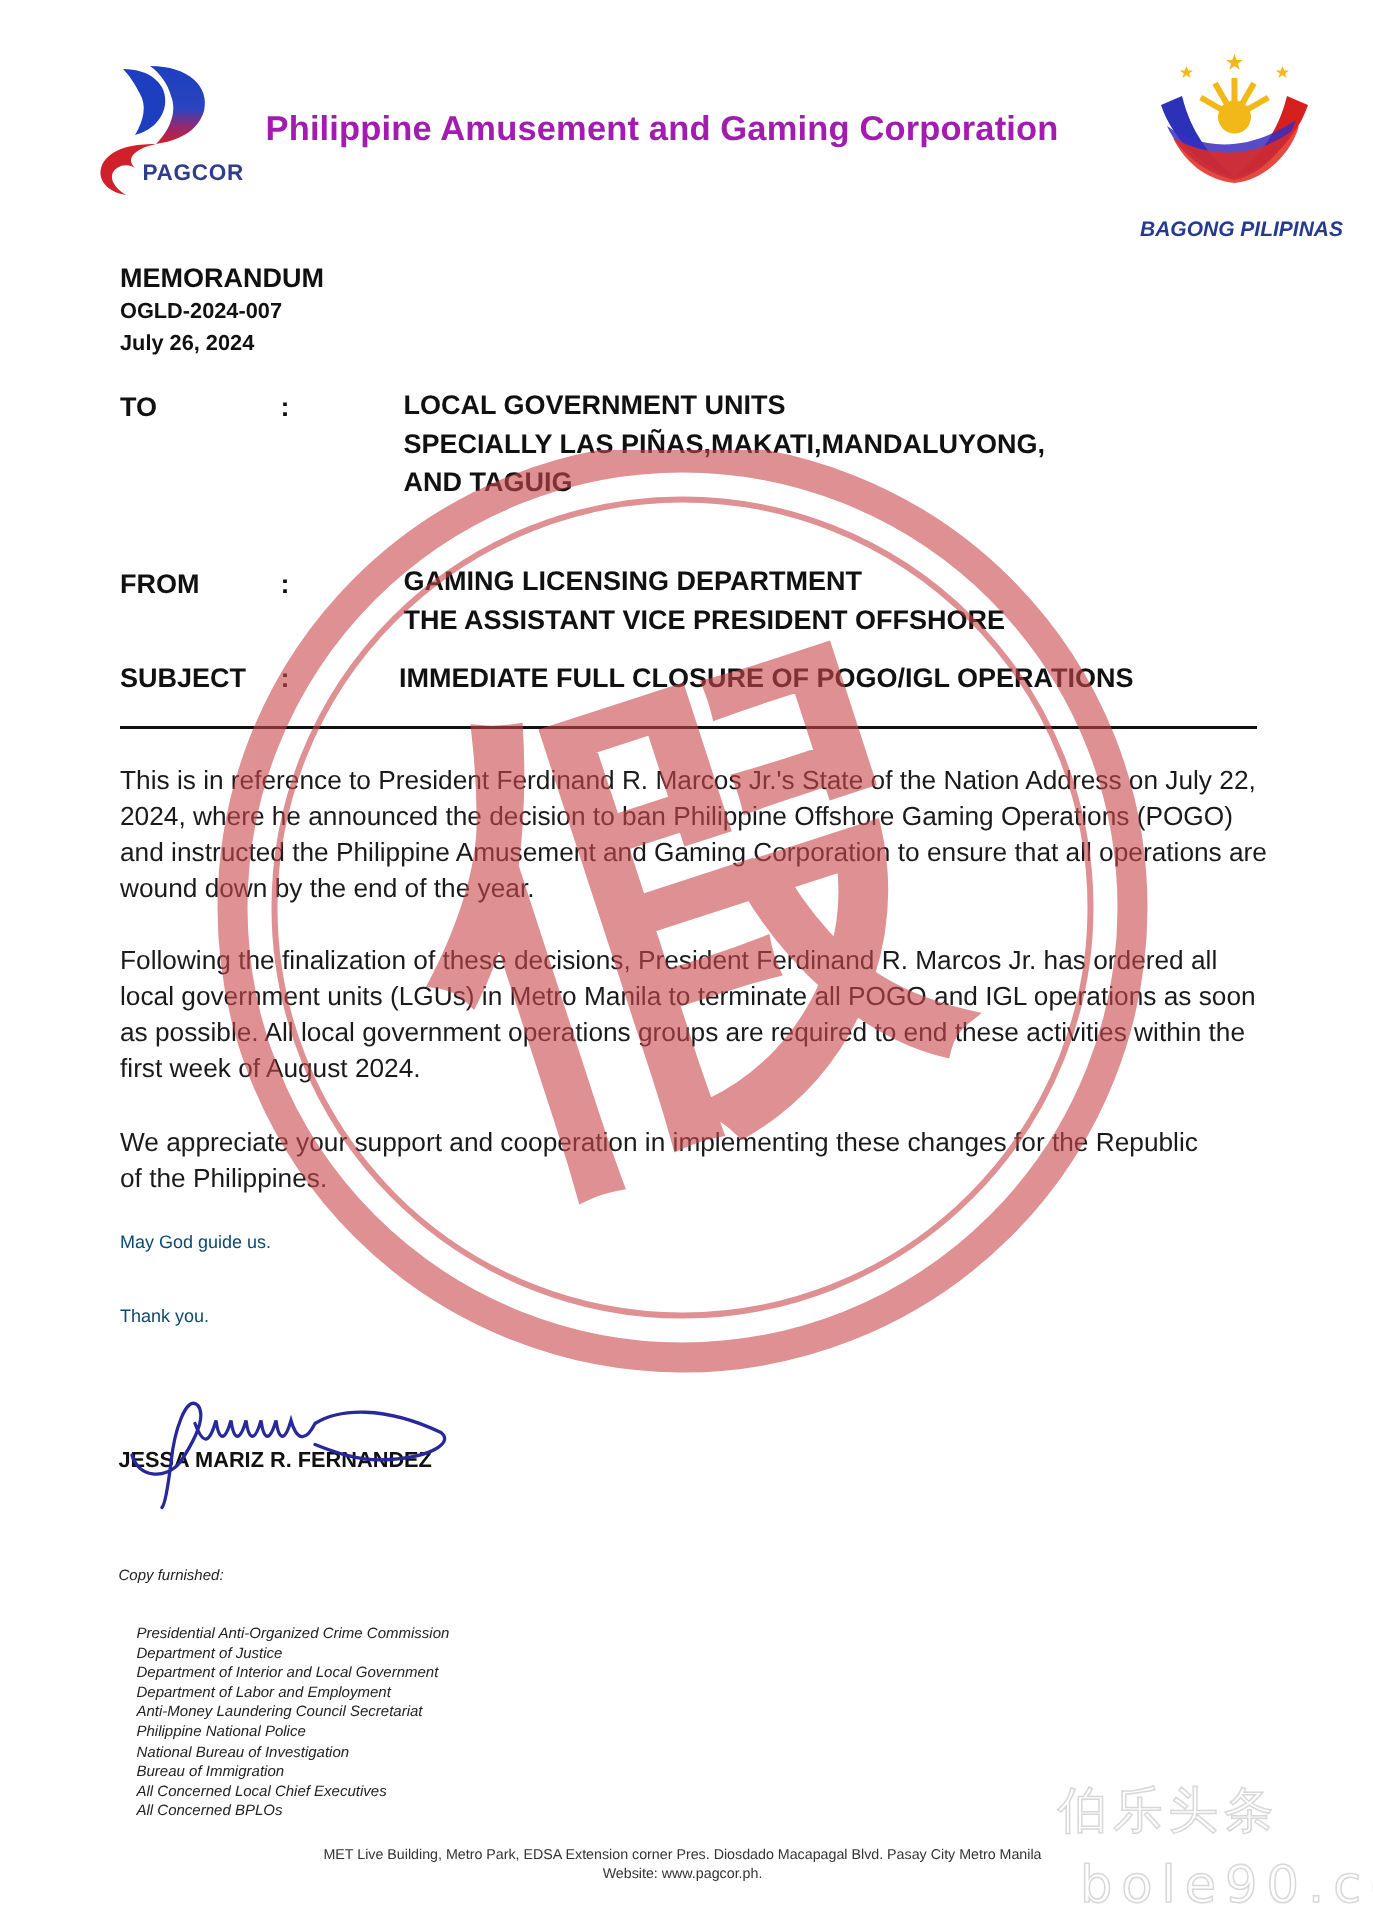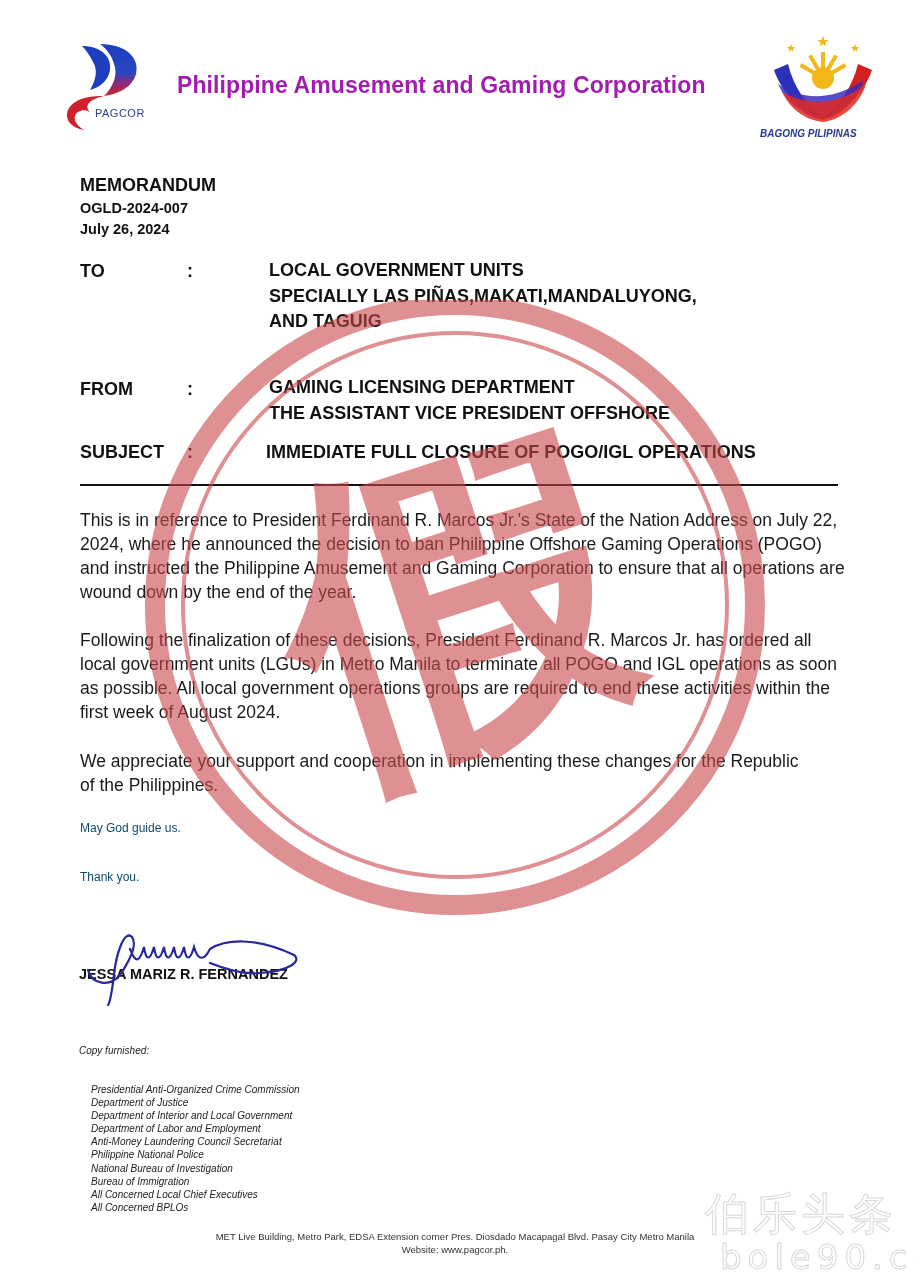--- a/index.html
+++ b/index.html
@@ -3,24 +3,24 @@
   <meta charset="utf-8">
   <style>
     html, body { margin: 0; padding: 0; }
     body {
       width: 915px; height: 1280px; background: #ffffff; position: relative; overflow: hidden;
       font-family: "Liberation Sans", sans-serif; color: #1a1a1a;
     }
     .abs { position: absolute; }
     
     .pagcor-logo { left: 60px; top: 40px; width: 95px; height: 95px; }
-    .pagcor-wordmark { left: 95px; top: 107px; font-size: 11px; font-weight: normal; color: #2f3d8c; letter-spacing: 0.5px; }
+    .pagcor-wordmark { left: 95px; top: 107px; font-size: 15px; font-weight: bold; color: #2f3d8c; letter-spacing: 0.5px; }
     .org-title { left: 177px; top: 72px; font-size: 23px; font-weight: bold; color: #a21caf; letter-spacing: 0.1px; }
     .bp-logo { left: 768px; top: 34px; width: 110px; height: 92px; }
-    .bp-wordmark { left: 760px; top: 128px; font-size: 10px; font-weight: bold; font-style: italic; color: #253a91; }
+    .bp-wordmark { left: 760px; top: 144px; font-size: 14px; font-weight: bold; font-style: italic; color: #253a91; }
 
     .memo-title { left: 80px; top: 175px; font-size: 18px; font-weight: bold; color: #111; }
     .memo-no { left: 80px; top: 200px; font-size: 14.5px; font-weight: bold; color: #111; }
     .memo-date { left: 80px; top: 221px; font-size: 14.5px; font-weight: bold; color: #111; }
 
     .hdr-label { font-size: 18px; font-weight: bold; color: #111; }
     .hdr-colon { font-size: 18px; font-weight: bold; color: #111; }
     .hdr-value { font-size: 18px; font-weight: bold; color: #111; line-height: 25.5px; }
 
     .rule { left: 80px; top: 484px; width: 758px; height: 1.5px; background: #111; }
@@ -131,15 +131,15 @@
 
 <svg class="abs stamp" viewBox="0 0 640 640">
   <g opacity="0.6" fill="none" stroke="#c9474c">
     <circle cx="315" cy="305" r="300" stroke-width="20"></circle>
     <circle cx="315" cy="305" r="272" stroke-width="4"></circle>
   </g>
   <text x="320" y="420" text-anchor="middle" font-size="340" font-weight="bold" font-family="'DejaVu Sans', sans-serif" fill="#c9474c" opacity="0.6" transform="rotate(-18 320 320)">假</text>
 </svg>
 
 <div class="abs watermark">
-  <div style="position:absolute; left:65px; top:0; font-size:44px; color:transparent; -webkit-text-stroke:1px #d8d8d8; font-family:Liberation Serif, serif; letter-spacing:4px;">伯乐头条</div>
+  <div style="position:absolute; left:65px; top:0; font-size:33px; color:transparent; -webkit-text-stroke:1px #d8d8d8; font-family:Liberation Serif, serif; letter-spacing:4px;">伯乐头条</div>
   <div style="position:absolute; left:80px; top:52px; font-size:34px; color:transparent; -webkit-text-stroke:1px #d8d8d8; font-family:'DejaVu Sans', sans-serif; letter-spacing:6px;">bole90.com</div>
 </div>
 
 </body></html>

